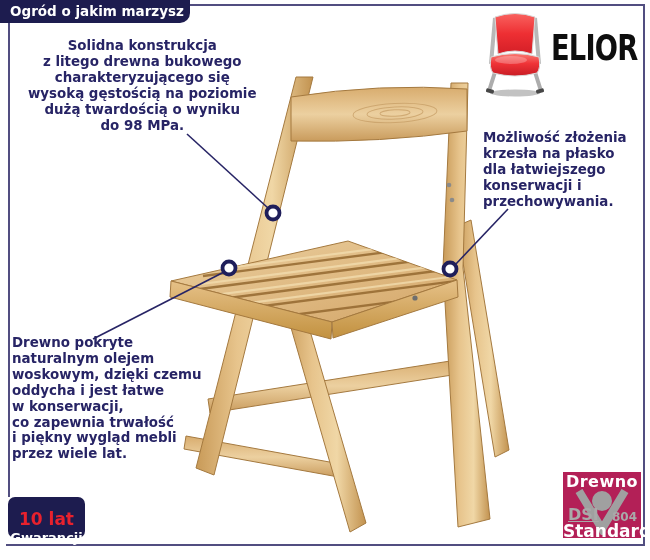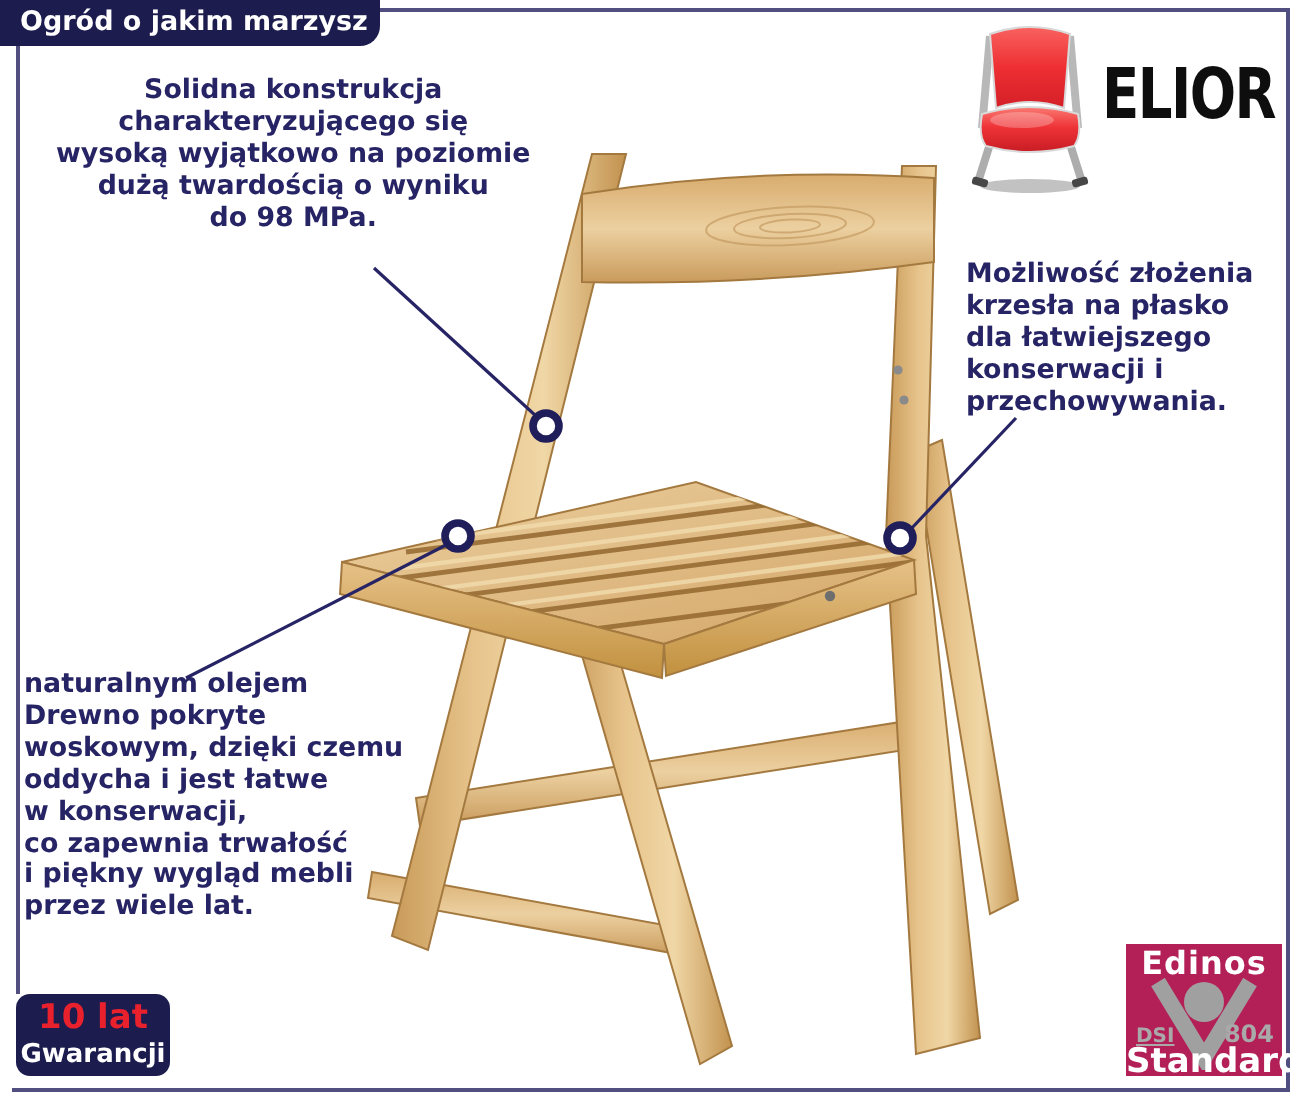--- a/index.html
+++ b/index.html
@@ -24,30 +24,30 @@
   .brand{position:absolute;left:485px;top:10px;width:158px;height:86px;z-index:5;}
   .brand-name{
     position:absolute;left:66px;top:18px;font-size:35px;font-weight:bold;color:#0e0e0e;
     transform:scaleX(0.78);transform-origin:left top;letter-spacing:-1px;white-space:nowrap;
   }
   
   .warranty{
     position:absolute;left:8px;top:497px;width:77px;height:41px;background:#1d1c4f;
     border-radius:7px;text-align:center;z-index:6;
   }
-  .warranty .big{color:#e8212d;font-size:17px;font-weight:bold;line-height:21px;margin-top:2px;}
+  .warranty .big{color:#e8212d;font-size:17px;font-weight:bold;line-height:21px;margin-top:12px;}
   .warranty .small{color:#ffffff;font-size:13px;font-weight:bold;line-height:15px;}
   
   .standards{
     position:absolute;left:563px;top:472px;width:78px;height:66px;background:#b32057;
     z-index:6;text-align:center;
   }
   .standards .brand-top{color:#ffffff;font-size:16px;font-weight:bold;line-height:18px;margin-top:1px;letter-spacing:0.5px;}
   .standards .v-logo{position:absolute;left:4px;top:17px;}
-  .standards .dsi{position:absolute;left:5px;bottom:14px;color:#a9a9a9;font-size:10px;font-weight:bold;text-decoration:underline;}
+  .standards .dsi{position:absolute;left:5px;bottom:14px;color:#a9a9a9;font-size:16px;font-weight:bold;text-decoration:underline;}
   .standards .n804{position:absolute;right:4px;bottom:14px;color:#a9a9a9;font-size:12px;font-weight:bold;margin-left:11px;}
   .standards .std{position:absolute;left:0;right:0;bottom:0;color:#ffffff;font-size:17px;font-weight:bold;line-height:14px;}
   svg{display:block;}
   .chair-svg{position:absolute;left:0;top:0;z-index:2;}
   .callout-svg{position:absolute;left:0;top:0;z-index:4;}
 </style>
 </head>
 <body>
 
 <div class="canvas">
@@ -138,37 +138,38 @@
     </g>
     <g fill="#ffffff" stroke="#1f1e5a" stroke-width="3.8">
       <circle cx="273" cy="213" r="6.5"></circle>
       <circle cx="229" cy="268" r="6.5"></circle>
       <circle cx="450" cy="269" r="6.5"></circle>
     </g>
   </svg>
 
   <div class="tblock tb-construction">
     <div>Solidna konstrukcja</div>
+    <div>z litego drewna bukowego</div>
     <div>charakteryzującego się</div>
-    <div>wysoką wyjątkowo na poziomie</div>
+    <div>wysoką gęstością na poziomie</div>
     <div>dużą twardością o wyniku</div>
     <div> do 98 MPa.</div>
   </div>
 
   <div class="tblock tb-folding">
     <div>Możliwość złożenia</div>
     <div>krzesła na płasko</div>
     <div>dla łatwiejszego</div>
     <div>konserwacji i</div>
     <div>przechowywania.</div>
   </div>
 
   <div class="tblock tb-finish">
+    <div>Drewno pokryte</div>
     <div>naturalnym olejem</div>
-    <div>Drewno pokryte</div>
     <div>woskowym, dzięki czemu</div>
     <div>oddycha i jest łatwe</div>
     <div>w konserwacji,</div>
     <div>co zapewnia trwałość</div>
     <div>i piękny wygląd mebli</div>
     <div>przez wiele lat.</div>
   </div>
 
   <div class="brand">
     <svg width="60" height="88" viewBox="0 0 60 88" style="position:absolute;left:0;top:0;">
@@ -197,21 +198,21 @@
     </svg>
     <div class="brand-name">ELIOR</div>
   </div>
 
   <div class="warranty">
     <div class="big">10 lat</div>
     <div class="small">Gwarancji</div>
   </div>
 
   <div class="standards">
-    <div class="brand-top">Edinos</div>
+    <div class="brand-top">Drewno</div>
     <svg class="v-logo" width="70" height="46" viewBox="0 0 70 46">
       <path d="M12,2 L35,40 L58,2" stroke="#a0a0a0" stroke-width="8" fill="none"></path>
       <circle cx="35" cy="12" r="10" fill="#a0a0a0"></circle>
     </svg>
     <div class="dsi">DSI</div>
     <div class="n804">804</div>
     <div class="std">Standards</div>
   </div>
 
 </div>

